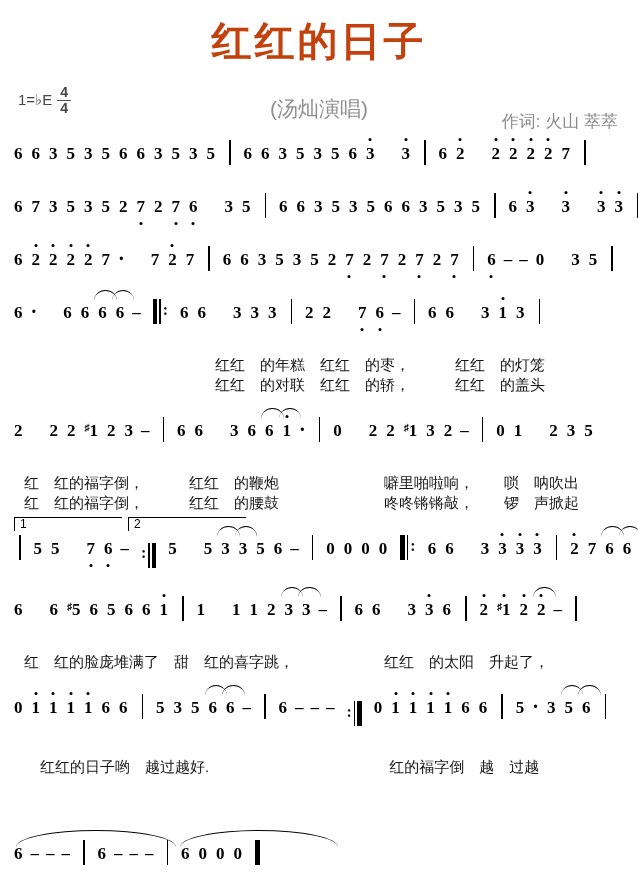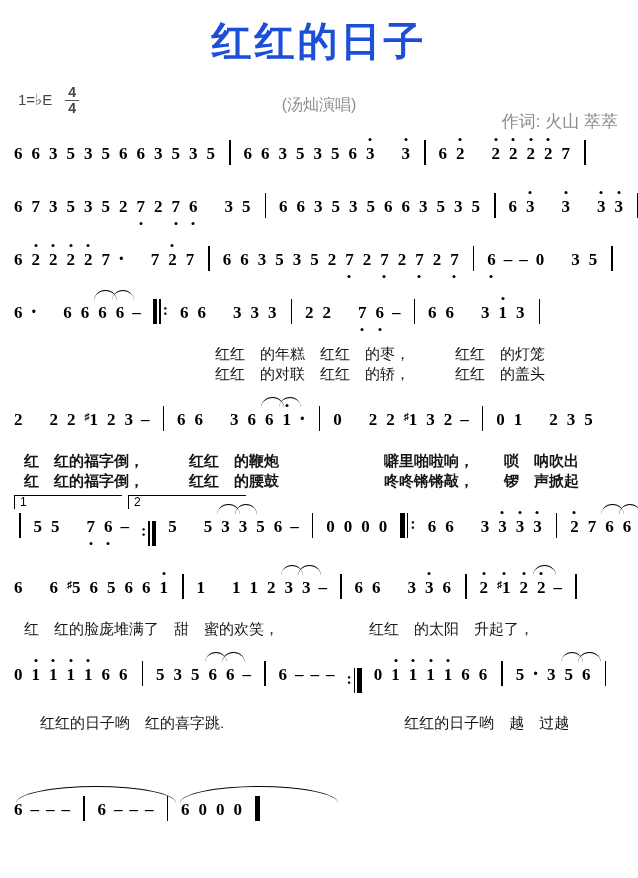--- a/index.html
+++ b/index.html
@@ -2,29 +2,29 @@
 <html><head>
 <meta charset="utf-8">
 <style>
   html,body{margin:0;padding:0;background:#fff;}
   body{width:638px;height:878px;overflow:hidden;position:relative;
        font-family:"Liberation Sans","DejaVu Sans",sans-serif;color:#111;}
   .page{padding:0 10px;}
 
   
   .title{text-align:center;font-family:"Liberation Serif","DejaVu Serif",serif;
-         font-weight:900;font-size:40px;letter-spacing:3px;margin-top:14px;color:#1d4ed8;}
+         font-weight:900;font-size:40px;letter-spacing:3px;margin-top:14px;color:#c2410c;}
   .meta{position:relative;height:52px;}
-  .keysig{position:absolute;left:8px;top:16px;display:flex;align-items:center;gap:13px;
+  .keysig{position:absolute;left:8px;top:16px;display:flex;align-items:center;gap:5px;
           font-size:15px;color:#444;}
   .ts{display:inline-flex;flex-direction:column;align-items:center;font-weight:700;
       font-size:14px;line-height:1.05;color:#444;}
   .tsn{border-bottom:1.3px solid #555;padding:0 3px;}
   .performer{position:absolute;left:50%;transform:translateX(-50%);top:26px;
-             color:#8f8f8f;font-size:16px;white-space:pre;}
+             color:#8f8f8f;font-size:21px;white-space:pre;}
   .credits{position:absolute;right:10px;top:-10px;color:#8a8a8a;font-size:17px;
            line-height:25px;white-space:pre;}
 
   
   #score{margin-top:4px;}
   .mline{position:relative;padding:15px 0 13px;white-space:nowrap;}
   .tok{display:inline-block;position:relative;margin:0 4px 0 3px;text-align:center;
        font-family:"Liberation Serif","DejaVu Serif",serif;font-weight:700;font-size:17px;color:#000;}
   .num{display:inline-block;padding:0 1px;line-height:1.1;}
   .sharp{font-size:10px;vertical-align:5px;letter-spacing:0;}
@@ -44,21 +44,21 @@
   .rc{font-family:"Liberation Serif",serif;font-weight:700;font-size:16px;transform:translateY(-2px);}
   .volta{position:absolute;top:-3px;height:13px;border-top:1.6px solid #000;border-left:1.6px solid #000;
          font-size:12px;line-height:13px;padding-left:5px;color:#000;}
   .volta.v0{left:4px;width:102px;}
   .volta.v1{left:118px;width:112px;}
   .warc{position:absolute;top:5px;height:16px;border-top:1.6px solid #000;
         border-radius:50% 50% 0 0/100% 100% 0 0;}
   [data-name="line-9"]{margin-top:48px;}
 
   
-  .lyrics{margin:7px 0 7px;}
+  .lyrics{margin:18px 0 7px;}
   .lrow{white-space:pre;font-size:15px;line-height:20px;color:#151515;}
 </style>
 </head>
 <body>
 
 <div class="page" data-name="sheet-music-page">
   <div class="title" data-name="song-title">红红的日子</div>
 
   <div class="meta" data-name="header-meta">
     <div class="keysig" data-name="key-signature">
@@ -81,43 +81,43 @@
       <div class="mline" data-name="line-4"><span class="tok note" data-name="note"><span class="num u1">6</span></span><span class="tok adot" data-name="augmentation-dot">·</span><span class="gap" data-name="spacer"></span><span class="tok note" data-name="note"><span class="num u2">6</span></span><span class="tok note" data-name="note"><span class="num u1">6</span></span><span class="tok note arc" data-name="note"><span class="num u1">6</span></span><span class="tok note arc" data-name="note"><span class="num u0">6</span></span><span class="tok dash" data-name="dash-note">–</span><span class="rep" data-name="repeat-begin-icon">
           <i class="tk"></i>
           <i class="tn"></i>
           <b class="rc">:</b>
         </span><span class="tok note" data-name="note"><span class="num u1">6</span></span><span class="tok note" data-name="note"><span class="num u0">6</span></span><span class="gap" data-name="spacer"></span><span class="tok note" data-name="note"><span class="num u1">3</span></span><span class="tok note" data-name="note"><span class="num u0">3</span></span><span class="tok note" data-name="note"><span class="num u0">3</span></span><span class="bar" data-name="barline-icon"></span><span class="tok note" data-name="note"><span class="num u1">2</span></span><span class="tok note" data-name="note"><span class="num u0">2</span></span><span class="gap" data-name="spacer"></span><span class="tok note" data-name="note"><span class="num u1">7</span><i class="db"></i></span><span class="tok note" data-name="note"><span class="num u0">6</span><i class="db"></i></span><span class="tok dash" data-name="dash-note">–</span><span class="bar" data-name="barline-icon"></span><span class="tok note" data-name="note"><span class="num u1">6</span></span><span class="tok note" data-name="note"><span class="num u0">6</span></span><span class="gap" data-name="spacer"></span><span class="tok note" data-name="note"><span class="num u1">3</span></span><span class="tok note" data-name="note"><i class="da"></i><span class="num u0">1</span></span><span class="tok note" data-name="note"><span class="num u0">3</span></span><span class="bar" data-name="barline-icon"></span></div>
       <div class="lyrics" data-name="lyrics-block-1" style="padding-left: 205px;">
         <div class="lrow" data-name="lyrics-row">红红　的年糕　红红　的枣，　　　红红　的灯笼</div>
         <div class="lrow" data-name="lyrics-row">红红　的对联　红红　的轿，　　　红红　的盖头</div>
       </div>
       <div class="mline" data-name="line-5"><span class="tok note" data-name="note"><span class="num u1">2</span></span><span class="gap" data-name="spacer"></span><span class="tok note" data-name="note"><span class="num u1">2</span></span><span class="tok note" data-name="note"><span class="num u1">2</span></span><span class="tok note" data-name="note"><span class="num u1"><sup class="sharp">♯</sup>1</span></span><span class="tok note" data-name="note"><span class="num u1">2</span></span><span class="tok note" data-name="note"><span class="num u0">3</span></span><span class="tok dash" data-name="dash-note">–</span><span class="bar" data-name="barline-icon"></span><span class="tok note" data-name="note"><span class="num u1">6</span></span><span class="tok note" data-name="note"><span class="num u0">6</span></span><span class="gap" data-name="spacer"></span><span class="tok note" data-name="note"><span class="num u1">3</span></span><span class="tok note" data-name="note"><span class="num u0">6</span></span><span class="tok note arc" data-name="note"><span class="num u1">6</span></span><span class="tok note arc" data-name="note"><i class="da"></i><span class="num u0">1</span></span><span class="tok adot" data-name="augmentation-dot">·</span><span class="bar" data-name="barline-icon"></span><span class="tok note" data-name="note"><span class="num u1">0</span></span><span class="gap" data-name="spacer"></span><span class="tok note" data-name="note"><span class="num u1">2</span></span><span class="tok note" data-name="note"><span class="num u1">2</span></span><span class="tok note" data-name="note"><span class="num u1"><sup class="sharp">♯</sup>1</span></span><span class="tok note" data-name="note"><span class="num u1">3</span></span><span class="tok note" data-name="note"><span class="num u0">2</span></span><span class="tok dash" data-name="dash-note">–</span><span class="bar" data-name="barline-icon"></span><span class="tok note" data-name="note"><span class="num u1">0</span></span><span class="tok note" data-name="note"><span class="num u1">1</span></span><span class="gap" data-name="spacer"></span><span class="tok note" data-name="note"><span class="num u1">2</span></span><span class="tok note" data-name="note"><span class="num u0">3</span></span><span class="tok note" data-name="note"><span class="num u0">5</span></span></div>
-      <div class="lyrics" data-name="lyrics-block-2" style="padding-left: 14px; font-weight: bold;">
+      <div class="lyrics" data-name="lyrics-block-2" style="padding-left: 14px;">
         <div class="lrow" data-name="lyrics-row">红　红的福字倒，　　　红红　的鞭炮　　　　　　　噼里啪啦响，　　唢　呐吹出</div>
         <div class="lrow" data-name="lyrics-row">红　红的福字倒，　　　红红　的腰鼓　　　　　　　咚咚锵锵敲，　　锣　声掀起</div>
       </div>
       <div class="mline" data-name="line-6"><div class="volta v0" data-name="volta-bracket-1">1</div><div class="volta v1" data-name="volta-bracket-2">2</div><span class="bar" data-name="barline-icon"></span><span class="tok note" data-name="note"><span class="num u1">5</span></span><span class="tok note" data-name="note"><span class="num u0">5</span></span><span class="gap" data-name="spacer"></span><span class="tok note" data-name="note"><span class="num u1">7</span><i class="db"></i></span><span class="tok note" data-name="note"><span class="num u0">6</span><i class="db"></i></span><span class="tok dash" data-name="dash-note">–</span><span class="rep" data-name="repeat-end-icon">
           <b class="rc">:</b>
           <i class="tn"></i>
           <i class="tk"></i>
         </span><span class="tok note" data-name="note"><span class="num u0">5</span></span><span class="gap" data-name="spacer"></span><span class="tok note" data-name="note"><span class="num u2">5</span></span><span class="tok note arc" data-name="note"><span class="num u2">3</span></span><span class="tok note arc" data-name="note"><span class="num u1">3</span></span><span class="tok note" data-name="note"><span class="num u1">5</span></span><span class="tok note" data-name="note"><span class="num u0">6</span></span><span class="tok dash" data-name="dash-note">–</span><span class="bar" data-name="barline-icon"></span><span class="tok note" data-name="note"><span class="num u0">0</span></span><span class="tok note" data-name="note"><span class="num u0">0</span></span><span class="tok note" data-name="note"><span class="num u0">0</span></span><span class="tok note" data-name="note"><span class="num u0">0</span></span><span class="rep" data-name="repeat-begin-icon">
           <i class="tk"></i>
           <i class="tn"></i>
           <b class="rc">:</b>
         </span><span class="tok note" data-name="note"><span class="num u1">6</span></span><span class="tok note" data-name="note"><span class="num u0">6</span></span><span class="gap" data-name="spacer"></span><span class="tok note" data-name="note"><span class="num u1">3</span></span><span class="tok note" data-name="note"><i class="da"></i><span class="num u0">3</span></span><span class="tok note" data-name="note"><i class="da"></i><span class="num u1">3</span></span><span class="tok note" data-name="note"><i class="da"></i><span class="num u1">3</span></span><span class="bar" data-name="barline-icon"></span><span class="tok note" data-name="note"><i class="da"></i><span class="num u0">2</span></span><span class="tok note" data-name="note"><span class="num u1">7</span></span><span class="tok note arc" data-name="note"><span class="num u1">6</span></span><span class="tok note arc" data-name="note"><span class="num u0">6</span></span></div>
       <div class="mline" data-name="line-7"><span class="tok note" data-name="note"><span class="num u0">6</span></span><span class="gap" data-name="spacer"></span><span class="tok note" data-name="note"><span class="num u1">6</span></span><span class="tok note" data-name="note"><span class="num u1"><sup class="sharp">♯</sup>5</span></span><span class="tok note" data-name="note"><span class="num u1">6</span></span><span class="tok note" data-name="note"><span class="num u1">5</span></span><span class="tok note" data-name="note"><span class="num u1">6</span></span><span class="tok note" data-name="note"><span class="num u1">6</span></span><span class="tok note" data-name="note"><i class="da"></i><span class="num u0">1</span></span><span class="bar" data-name="barline-icon"></span><span class="tok note" data-name="note"><span class="num u0">1</span></span><span class="gap" data-name="spacer"></span><span class="tok note" data-name="note"><span class="num u1">1</span></span><span class="tok note" data-name="note"><span class="num u1">1</span></span><span class="tok note" data-name="note"><span class="num u1">2</span></span><span class="tok note arc" data-name="note"><span class="num u0">3</span></span><span class="tok note arc" data-name="note"><span class="num u0">3</span></span><span class="tok dash" data-name="dash-note">–</span><span class="bar" data-name="barline-icon"></span><span class="tok note" data-name="note"><span class="num u1">6</span></span><span class="tok note" data-name="note"><span class="num u0">6</span></span><span class="gap" data-name="spacer"></span><span class="tok note" data-name="note"><span class="num u1">3</span></span><span class="tok note" data-name="note"><i class="da"></i><span class="num u0">3</span></span><span class="tok note" data-name="note"><span class="num u0">6</span></span><span class="bar" data-name="barline-icon"></span><span class="tok note" data-name="note"><i class="da"></i><span class="num u0">2</span></span><span class="tok note" data-name="note"><i class="da"></i><span class="num u1"><sup class="sharp">♯</sup>1</span></span><span class="tok note" data-name="note"><i class="da"></i><span class="num u1">2</span></span><span class="tok note arc" data-name="note"><i class="da"></i><span class="num u0">2</span></span><span class="tok dash" data-name="dash-note">–</span><span class="bar" data-name="barline-icon"></span></div>
       <div class="lyrics" data-name="lyrics-block-4" style="padding-left: 14px;">
-        <div class="lrow" data-name="lyrics-row">红　红的脸庞堆满了　甜　蜜的欢笑，　　　　　　红红　的太阳　升起了，</div>
+        <div class="lrow" data-name="lyrics-row">红　红的脸庞堆满了　甜　红的喜字跳，　　　　　　红红　的太阳　升起了，</div>
       </div>
       <div class="mline" data-name="line-8"><span class="tok note" data-name="note"><span class="num u1">0</span></span><span class="tok note" data-name="note"><i class="da"></i><span class="num u1">1</span></span><span class="tok note" data-name="note"><i class="da"></i><span class="num u0">1</span></span><span class="tok note" data-name="note"><i class="da"></i><span class="num u1">1</span></span><span class="tok note" data-name="note"><i class="da"></i><span class="num u0">1</span></span><span class="tok note" data-name="note"><span class="num u1">6</span></span><span class="tok note" data-name="note"><span class="num u0">6</span></span><span class="bar" data-name="barline-icon"></span><span class="tok note" data-name="note"><span class="num u1">5</span></span><span class="tok note" data-name="note"><span class="num u1">3</span></span><span class="tok note" data-name="note"><span class="num u1">5</span></span><span class="tok note arc" data-name="note"><span class="num u1">6</span></span><span class="tok note arc" data-name="note"><span class="num u0">6</span></span><span class="tok dash" data-name="dash-note">–</span><span class="bar" data-name="barline-icon"></span><span class="tok note" data-name="note"><span class="num u0">6</span></span><span class="tok dash" data-name="dash-note">–</span><span class="tok dash" data-name="dash-note">–</span><span class="tok dash" data-name="dash-note">–</span><span class="rep" data-name="repeat-end-icon">
           <b class="rc">:</b>
           <i class="tn"></i>
           <i class="tk"></i>
         </span><span class="tok note" data-name="note"><span class="num u1">0</span></span><span class="tok note" data-name="note"><i class="da"></i><span class="num u1">1</span></span><span class="tok note" data-name="note"><i class="da"></i><span class="num u0">1</span></span><span class="tok note" data-name="note"><i class="da"></i><span class="num u1">1</span></span><span class="tok note" data-name="note"><i class="da"></i><span class="num u0">1</span></span><span class="tok note" data-name="note"><span class="num u1">6</span></span><span class="tok note" data-name="note"><span class="num u0">6</span></span><span class="bar" data-name="barline-icon"></span><span class="tok note" data-name="note"><span class="num u0">5</span></span><span class="tok adot" data-name="augmentation-dot">·</span><span class="tok note" data-name="note"><span class="num u1">3</span></span><span class="tok note arc" data-name="note"><span class="num u0">5</span></span><span class="tok note arc" data-name="note"><span class="num u0">6</span></span><span class="bar" data-name="barline-icon"></span></div>
       <div class="lyrics" data-name="lyrics-block-5" style="padding-left: 30px;">
-        <div class="lrow" data-name="lyrics-row">红红的日子哟　红的喜字跳.　　　　　　　　　　　　红红的日子哟　越　过越</div>
+        <div class="lrow" data-name="lyrics-row">红红的日子哟　越过越好.　　　　　　　　　　　　红的福字倒　越　过越</div>
       </div>
       <div class="mline" data-name="line-9"><span class="tok note" data-name="note"><span class="num u0">6</span></span><span class="tok dash" data-name="dash-note">–</span><span class="tok dash" data-name="dash-note">–</span><span class="tok dash" data-name="dash-note">–</span><span class="bar" data-name="barline-icon"></span><span class="tok note" data-name="note"><span class="num u0">6</span></span><span class="tok dash" data-name="dash-note">–</span><span class="tok dash" data-name="dash-note">–</span><span class="tok dash" data-name="dash-note">–</span><span class="bar" data-name="barline-icon"></span><span class="tok note" data-name="note"><span class="num u0">6</span></span><span class="tok note" data-name="note"><span class="num u0">0</span></span><span class="tok note" data-name="note"><span class="num u0">0</span></span><span class="tok note" data-name="note"><span class="num u0">0</span></span><span class="rep" data-name="final-bar-icon">
           <i class="tk"></i>
         </span><div class="warc" data-name="slur-arc" style="left: 6px; width: 160px;"></div><div class="warc" data-name="slur-arc" style="left: 170px; width: 158px;"></div></div>
     </div>
 
 </div>
 
 </body></html>

